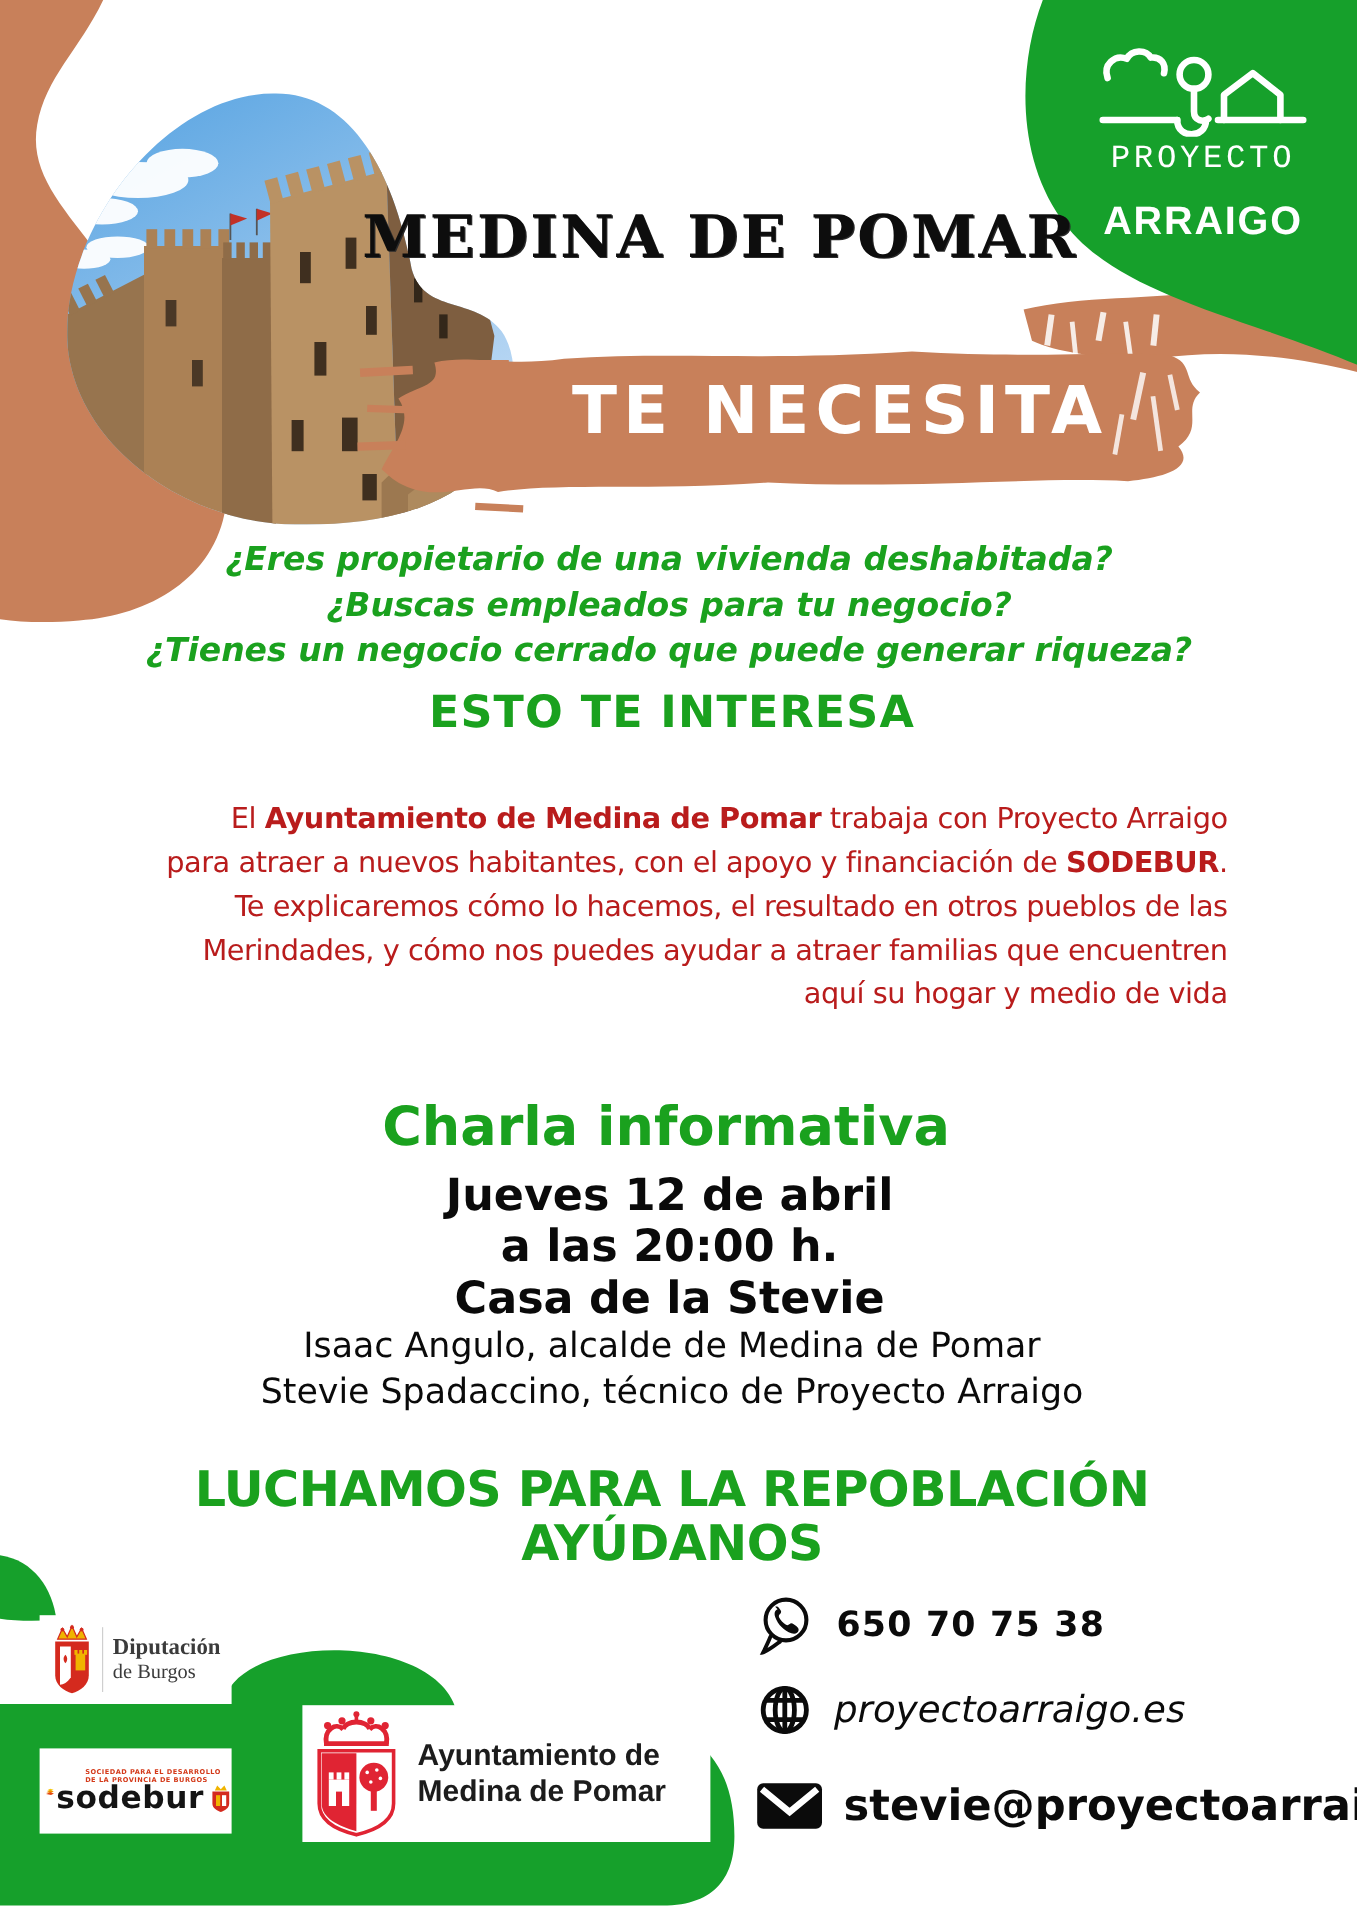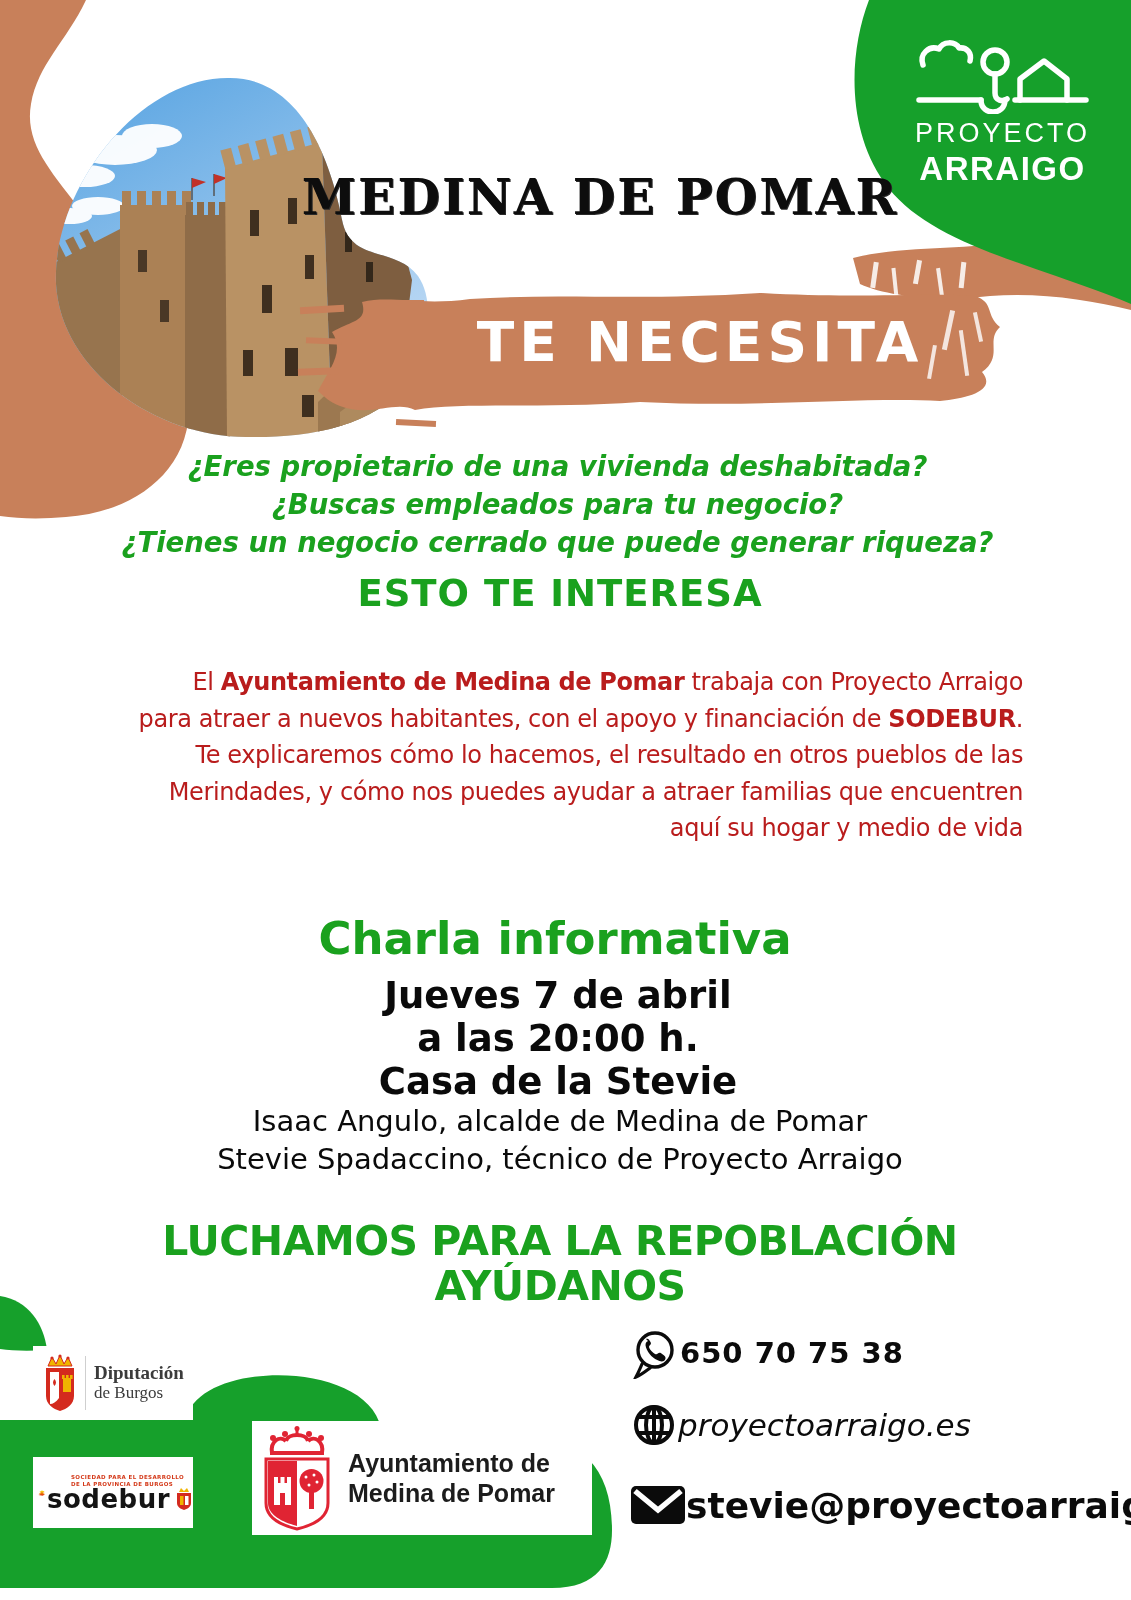--- a/index.html
+++ b/index.html
@@ -45,34 +45,34 @@
   }
   .speakers{
     left:0;top:1102px;width:1120px;text-align:center;
     color:#0a0a0a;font-size:29px;line-height:38px;
   }
   .cta{
     left:0;top:1219px;width:1120px;text-align:center;
     color:#1aa11e;font-size:41px;font-weight:bold;line-height:45px;letter-spacing:-0.5px;
   }
   .contact-row{
-    left:630px;height:50px;display:flex;align-items:center;gap:0;
+    left:630px;height:50px;display:flex;align-items:center;gap:17px;
     color:#0b0b0b;
   }
   .contact-row .txt-phone{font-size:29px;font-weight:bold;letter-spacing:1px;}
   .contact-row .txt-web{font-size:31px;font-style:italic;font-weight:500;text-align:center;}
   .contact-row .txt-mail{font-size:36px;font-weight:bold;}
 
   .brand{
     left:905px;top:32px;width:195px;text-align:center;color:#ffffff;
   }
   .brand .logo-ic{display:block;margin:0 auto;}
   .brand .l1{font-size:27px;letter-spacing:3px;margin-top:4px;font-weight:400;
-    font-family:Liberation Sans, sans-serif;}
-  .brand .l2{font-size:33px;letter-spacing:1.5px;font-weight:bold;margin-top:1px;
+    font-family:Liberation Mono, monospace;}
+  .brand .l2{font-size:33px;letter-spacing:1.5px;font-weight:bold;margin-top:17px;
     font-family:"Liberation Sans",sans-serif;}
 
   .card{
     position:absolute;z-index:3;background:#ffffff;display:flex;align-items:center;
   }
   .card-dip{left:33px;top:1346px;width:160px;height:74px;}
   .card-sod{left:33px;top:1457px;width:160px;height:71px;}
   .card-ayto{left:252px;top:1421px;width:340px;height:114px;}
   .dip-divider{width:1px;height:54px;background:#cfcfcf;margin:0 8px 0 4px;}
   .dip-text{font-family:Liberation Serif, serif;color:#3b3b3b;line-height:20px;}
@@ -242,21 +242,21 @@
   <div class="abs questions">
     <div>¿Eres propietario de una vivienda deshabitada?</div>
     <div>¿Buscas empleados para tu negocio?</div>
     <div>¿Tienes un negocio cerrado que puede generar riqueza?</div>
   </div>
 
   <div class="abs intro"><span>El </span><span class="b">Ayuntamiento de Medina de Pomar</span><span> trabaja con Proyecto Arraigo para atraer a nuevos habitantes, con el apoyo y financiación de </span><span class="b">SODEBUR</span><span>. Te explicaremos cómo lo hacemos, el resultado en otros pueblos de las Merindades, y cómo nos puedes ayudar a atraer familias que encuentren aquí su hogar y medio de vida</span></div>
 
   <div class="abs event-heading">Charla informativa</div>
   <div class="abs event-lines">
-    <div>Jueves 7 de abril</div>
+    <div>Jueves 12 de abril</div>
     <div>a las 20:00 h.</div>
     <div>Casa de la Stevie</div>
   </div>
   <div class="abs cta">
     <div>LUCHAMOS PARA LA REPOBLACIÓN</div>
     <div>AYÚDANOS</div>
   </div>
 
   <div class="abs speakers">
     <div>Isaac Angulo, alcalde de Medina de Pomar</div>

